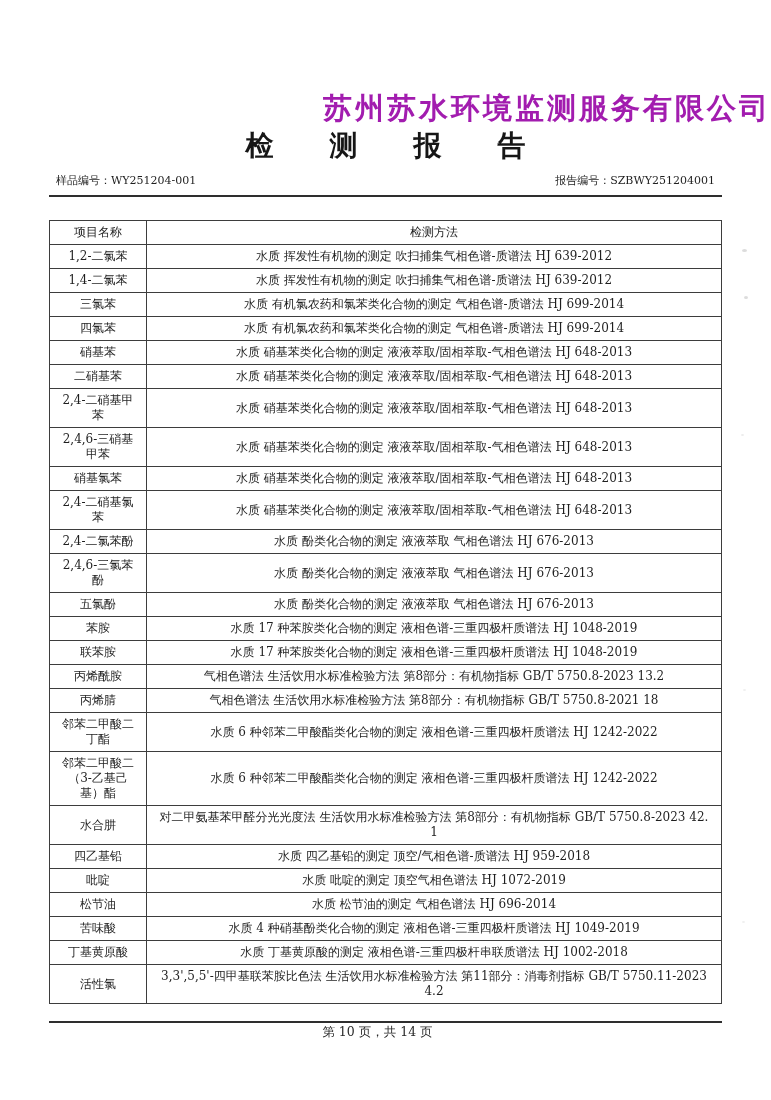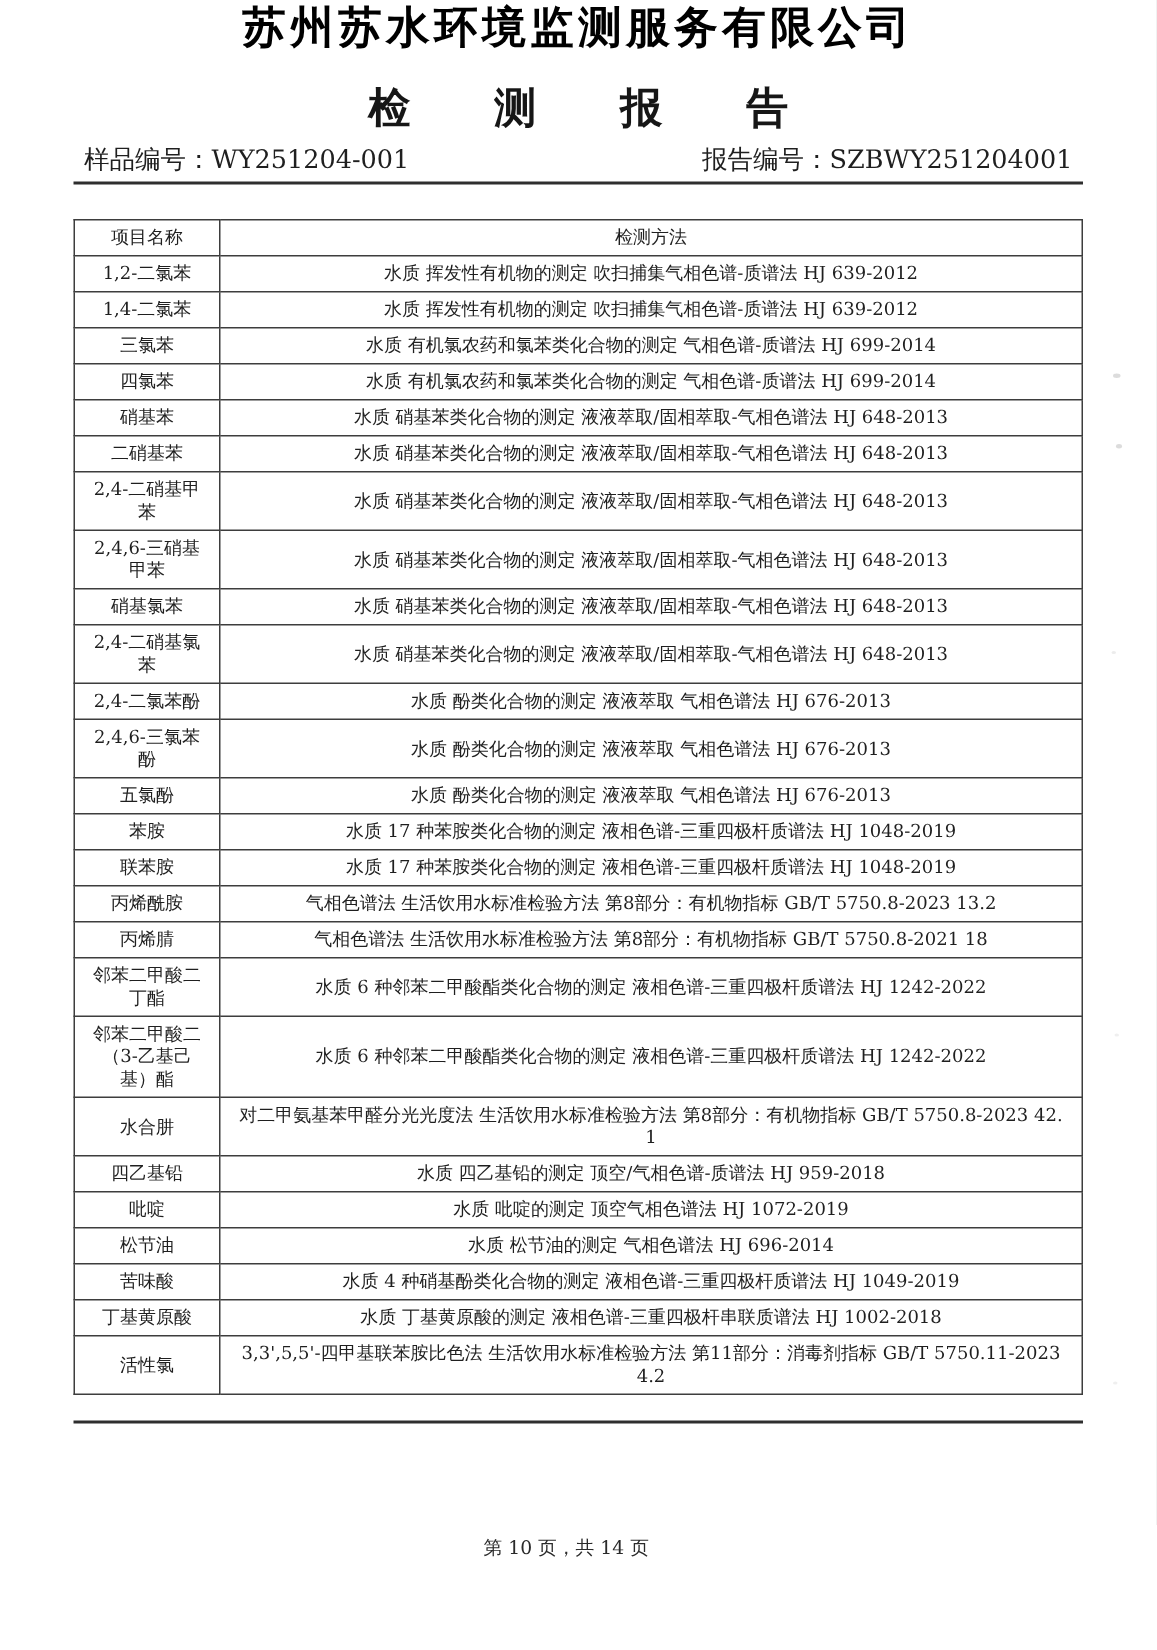--- a/index.html
+++ b/index.html
@@ -8,45 +8,46 @@
     position: relative;
     width: 771px;
     height: 1100px;
     margin: 0 auto;
     background: #ffffff;
     font-family: "DejaVu Serif", "Liberation Serif", serif;
     color: #1f1f1f;
     overflow: hidden;
   }
   .company {
-    text-align: center;
+    padding-top: 90px;
+    text-align: right;
     font-size: 29px;
     font-weight: bold;
     letter-spacing: 3px;
     line-height: 37px;
-    color: #000000;
+    color: #a21caf;
   }
   .report-title {
     text-align: center;
     font-size: 28px;
     font-weight: bold;
     line-height: 38px;
-    margin-top: 16px;
+    margin-top: 0;
     color: #161616;
     white-space: nowrap;
   }
   .report-title span { letter-spacing: 56px; margin-right: -56px; }
   .content { margin: 0 49px; }
   .meta-row {
     display: flex;
     justify-content: space-between;
     align-items: flex-end;
     margin-top: 8px;
     padding: 0 7px;
-    font-size: 17px;
+    font-size: 11px;
     line-height: 16px;
   }
   .rule { border-top: 2px solid #2e2e2e; height: 0; }
   .rule-top { margin-top: 6px; }
   .rule-bottom { margin-top: 17px; }
   table.methods-table {
     border-collapse: collapse;
     width: 100%;
     margin-top: 23px;
     table-layout: fixed;

